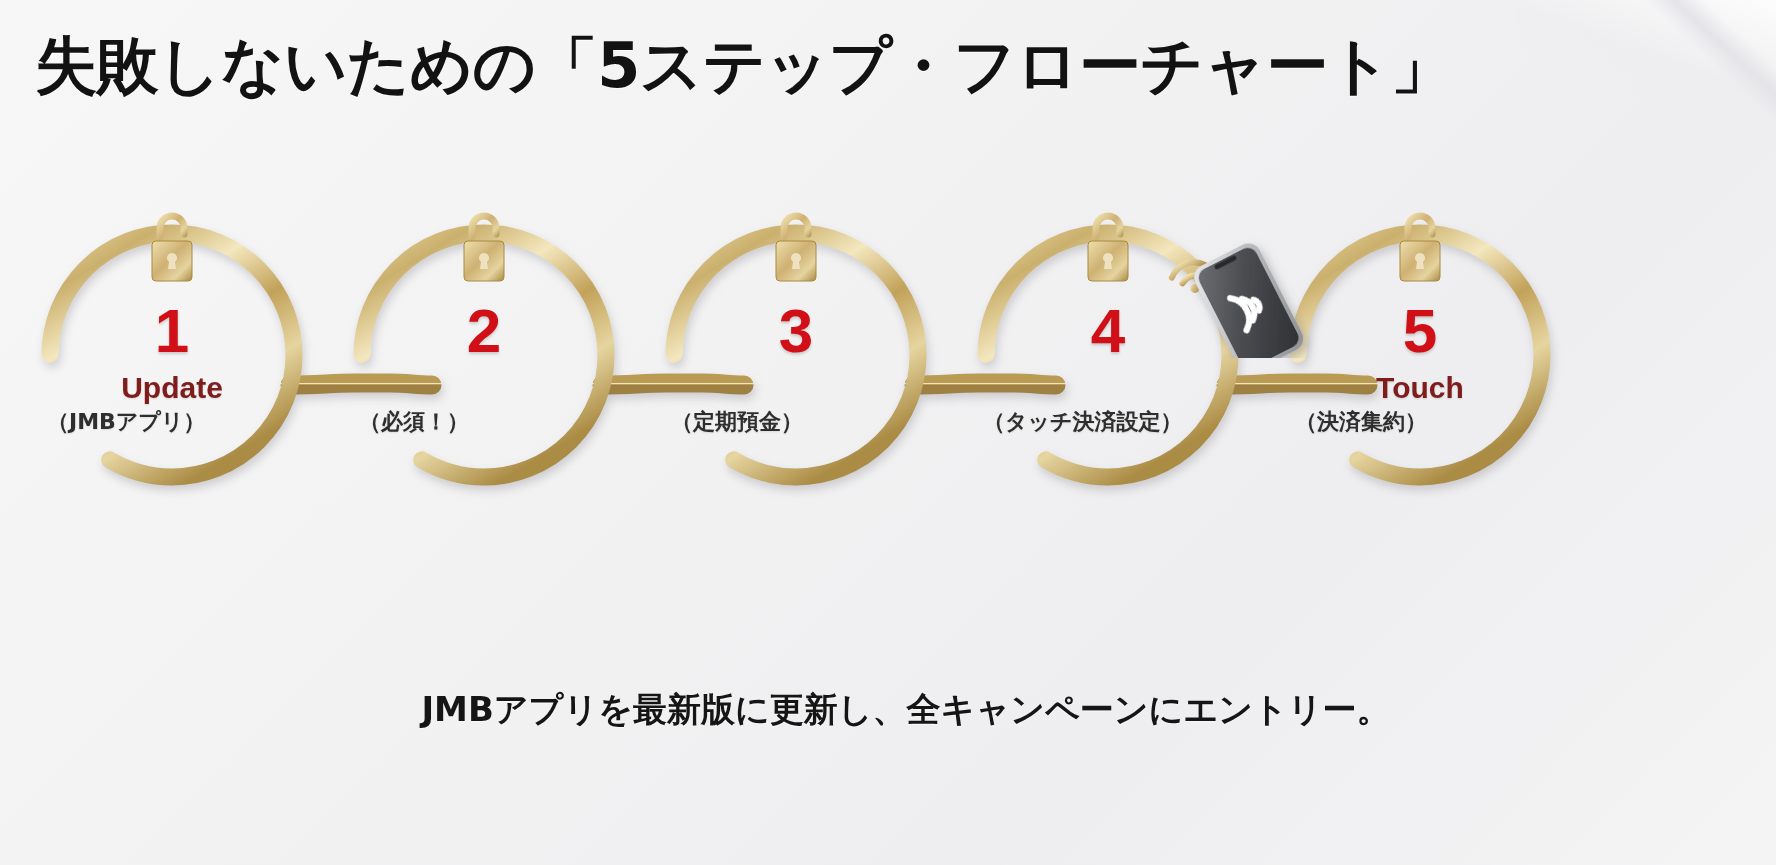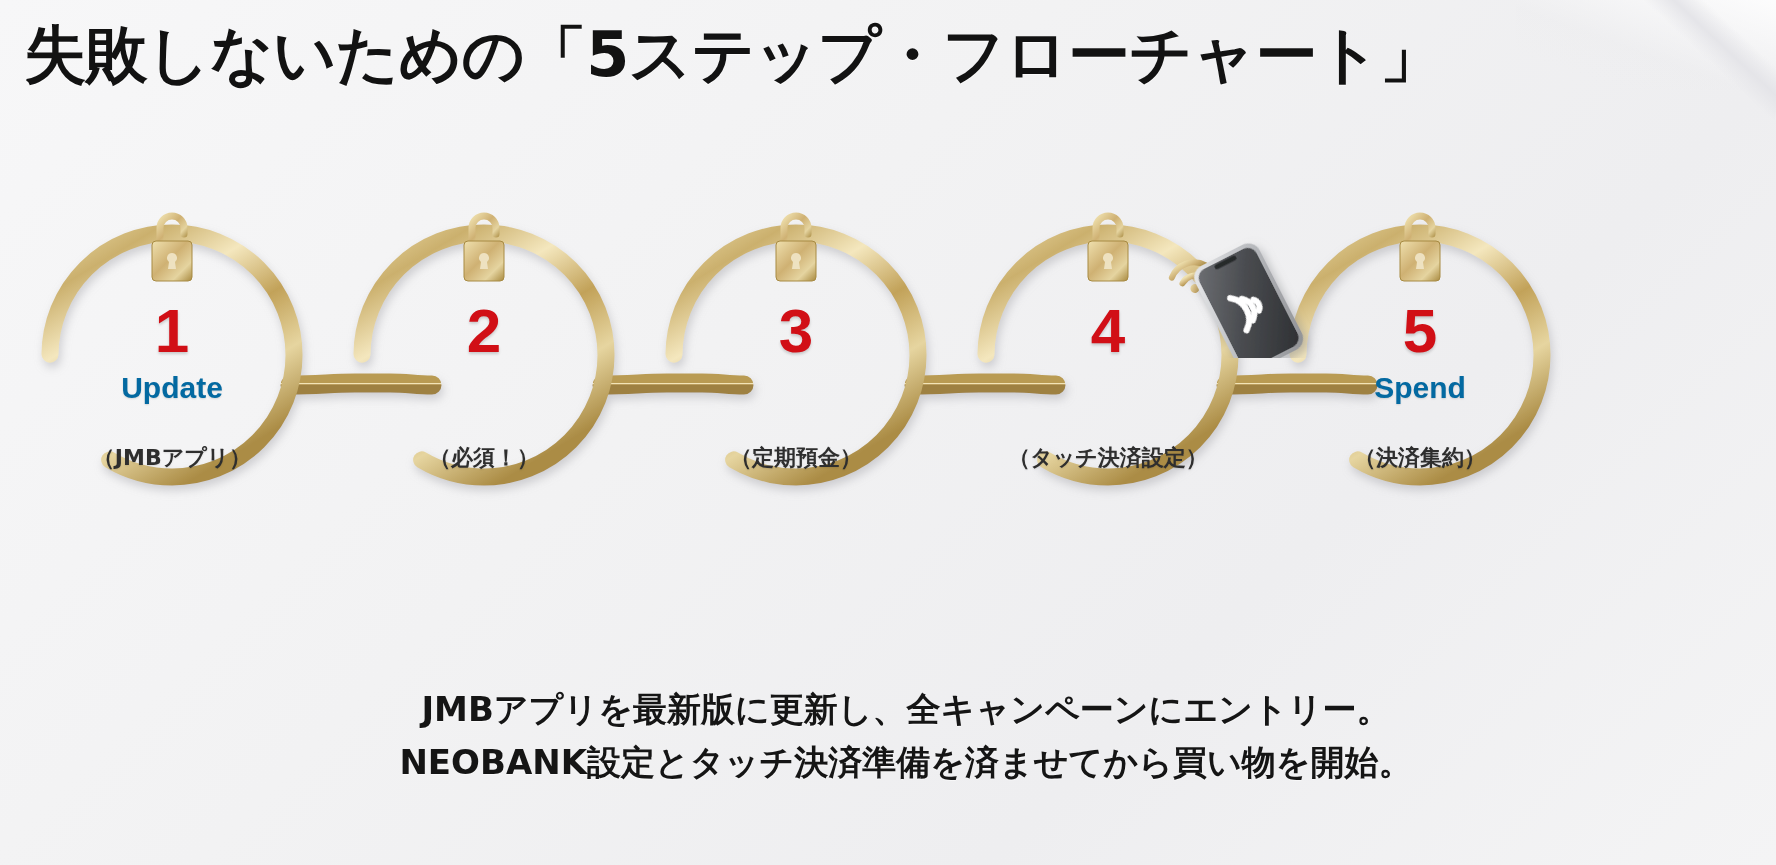--- a/index.html
+++ b/index.html
@@ -14,21 +14,21 @@
     background:linear-gradient(200deg,rgba(255,255,255,0.85) 0%,rgba(236,236,238,0.2) 55%,rgba(255,255,255,0) 80%);
     pointer-events:none;
   }
   .corner-sheen:after{
     content:"";position:absolute;right:-10px;top:-40px;width:150px;height:150px;
     background:linear-gradient(215deg,rgba(255,255,255,0) 40%,rgba(228,228,232,0.95) 50%,rgba(255,255,255,0) 60%);
     transform:rotate(8deg);
   }
 
   h1.title{
-    position:absolute;left:24px;top:22px;margin:0;
+    position:absolute;left:24px;top:22px;margin:11px;
     font-size:62px;line-height:1.08;font-weight:bold;
     color:#121212;letter-spacing:-0.5px;
     font-family:"DejaVu Sans","Liberation Sans",sans-serif;
     text-shadow:0 1px 0 rgba(255,255,255,0.7);
     white-space:nowrap;
   }
 
   
   .flow{
     position:absolute;left:0;top:200px;width:1776px;height:330px;
@@ -40,31 +40,30 @@
     position:absolute;width:250px;top:0;height:330px;
   }
   .node .num{
     position:absolute;left:0;right:0;top:100px;text-align:center;
     font-size:62px;font-weight:bold;color:#d10f16;line-height:1;
     font-family:"Liberation Sans","DejaVu Sans",sans-serif;
     text-shadow:0 2px 3px rgba(0,0,0,0.18);
   }
   .node .label{
     position:absolute;left:0;right:0;top:172px;text-align:center;
-    font-size:30px;font-weight:bold;color:#0369a1;line-height:1.05;
+    font-size:30px;font-weight:bold;color:#7f1d1d;line-height:1.05;
     white-space:nowrap;
     text-shadow:0 1px 2px rgba(0,0,0,0.13);
   }
   .node .sub{
-    position:absolute;left:0;right:0;top:210px;text-align:center;
+    position:absolute;left:0;right:0;top:210px;text-align:left;
     font-size:22px;font-weight:bold;color:#2e2e2e;line-height:1.1;
     white-space:nowrap;
     font-family:"DejaVu Sans","Liberation Sans",sans-serif;
     text-shadow:0 1px 2px rgba(0,0,0,0.10);
-    margin-top:36px;
   }
   .lock{
     position:absolute;top:8px;left:50%;margin-left:-28px;width:56px;height:82px;
   }
 
   
   .nfc-phone{
     position:absolute;left:1140px;top:228px;width:180px;height:130px;
   }
 
@@ -182,21 +181,21 @@
 
     <div class="node" style="left:1295px">
       <div class="lock">
         <svg width="56" height="82" viewBox="0 0 56 82">
           <path d="M16 34 V20 a12 12 0 0 1 24 0 v6" fill="none" stroke="url(#lg1)" stroke-width="7" stroke-linecap="round"></path>
           <rect x="8" y="33" width="40" height="40" rx="4" fill="url(#lg1)" stroke="#a78a42" stroke-width="1"></rect>
           <path d="M28 45 a5 5 0 0 1 3 9 l1 7 h-8 l1 -7 a5 5 0 0 1 3 -9 z" fill="#efe4c4" opacity="0.95"></path>
         </svg>
       </div>
       <div class="num">5</div>
-      <div class="label">Spend</div>
+      <div class="label">Touch</div>
       <div class="sub">（決済集約）</div>
     </div>
 
   </div>
 </div>
 
 <div class="nfc-phone">
   <svg width="180" height="130" viewBox="0 0 180 130">
     <defs>
       <linearGradient id="phoneBody" x1="0%" y1="0%" x2="100%" y2="100%">
@@ -234,14 +233,13 @@
         <path d="M94 60 a22 22 0 0 1 0 36" stroke-width="6"></path>
         <path d="M104 66 a15 15 0 0 1 0 24" stroke-width="6"></path>
         <path d="M114 72 a8 8 0 0 1 0 12" stroke-width="6"></path>
       </g>
     </g>
   </svg>
 </div>
 
 <div class="caption">
   <div>JMBアプリを最新版に更新し、全キャンペーンにエントリー。</div>
-  <div>NEOBANK設定とタッチ決済準備を済ませてから買い物を開始。</div>
 </div>
 
 </body></html>

